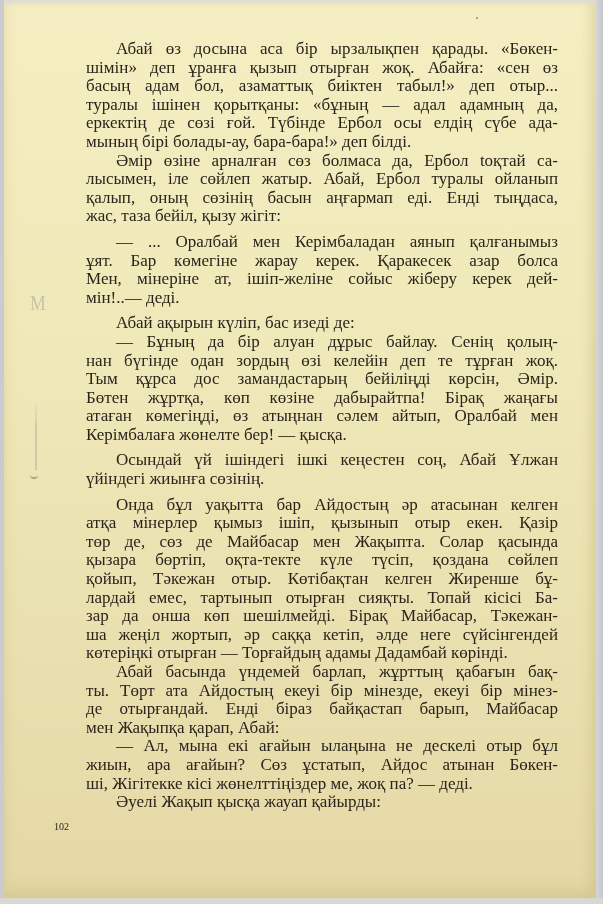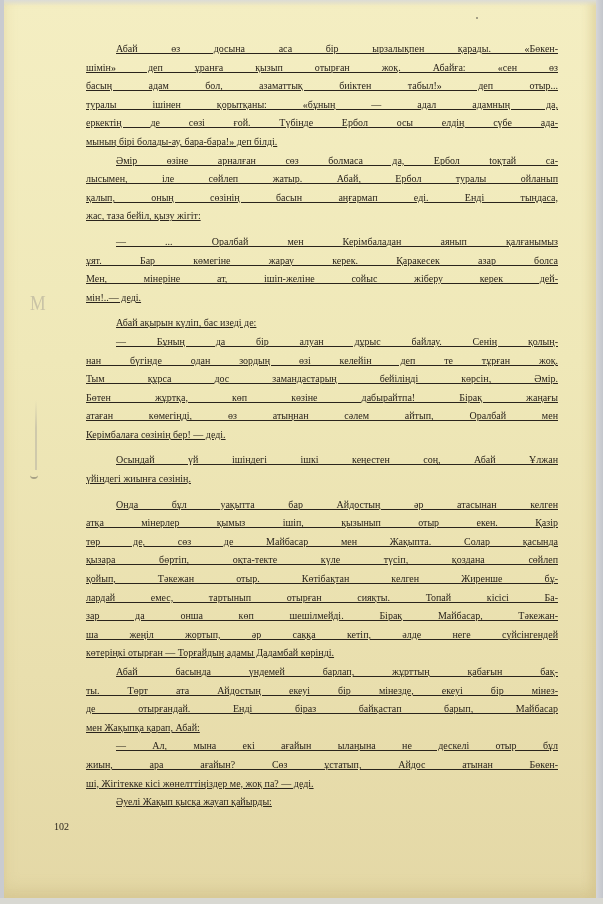--- a/index.html
+++ b/index.html
@@ -26,25 +26,24 @@
       position: absolute;
       left: 0; top: 0; width: 100%; height: 6px;
       background: linear-gradient(180deg, #dcdcd6, rgba(244,238,194,0));
     }
     .text-block {
       position: absolute;
       left: 52px;
       top: 40px;
       width: 502px;
       font-family: "Liberation Serif", serif;
-      font-size: 10px;
+      font-size: 17px;
       line-height: 18.6px;
       color: #2a241c;
       text-align: justify;
-      text-decoration: underline;
     }
     .para {
       margin: 0;
       text-indent: 30px;
     }
     .para.gap-before {
       margin-top: 7px;
     }
     .line {
       display: block;
@@ -158,21 +157,21 @@
     <div class="para gap-before">
       <span class="line indent last">Абай ақырын күліп, бас изеді де:</span>
     </div>
 
     <div class="para">
       <span class="line indent">— Бұның да бір алуан дұрыс байлау. Сенің қолың-</span>
       <span class="line">нан бүгінде одан зордың өзі келейін деп те тұрған жоқ.</span>
       <span class="line">Тым құрса дос замандастарың бейіліңді көрсін, Әмір.</span>
       <span class="line">Бөтен жұртқа, көп көзіне дабырайтпа! Бірақ жаңағы</span>
       <span class="line">атаған көмегіңді, өз атыңнан сәлем айтып, Оралбай мен</span>
-      <span class="line last">Керімбалаға сөзінің бер! — деді.</span>
+      <span class="line last">Керімбалаға жөнелте бер! — қысқа.</span>
     </div>
 
     <div class="para gap-before">
       <span class="line indent">Осындай үй ішіндегі ішкі кеңестен соң, Абай Ұлжан</span>
       <span class="line last">үйіндегі жиынға сөзінің.</span>
     </div>
 
     <div class="para gap-before">
       <span class="line indent">Онда бұл уақытта бар Айдостың әр атасынан келген</span>
       <span class="line">атқа мінерлер қымыз ішіп, қызынып отыр екен. Қазір</span>

